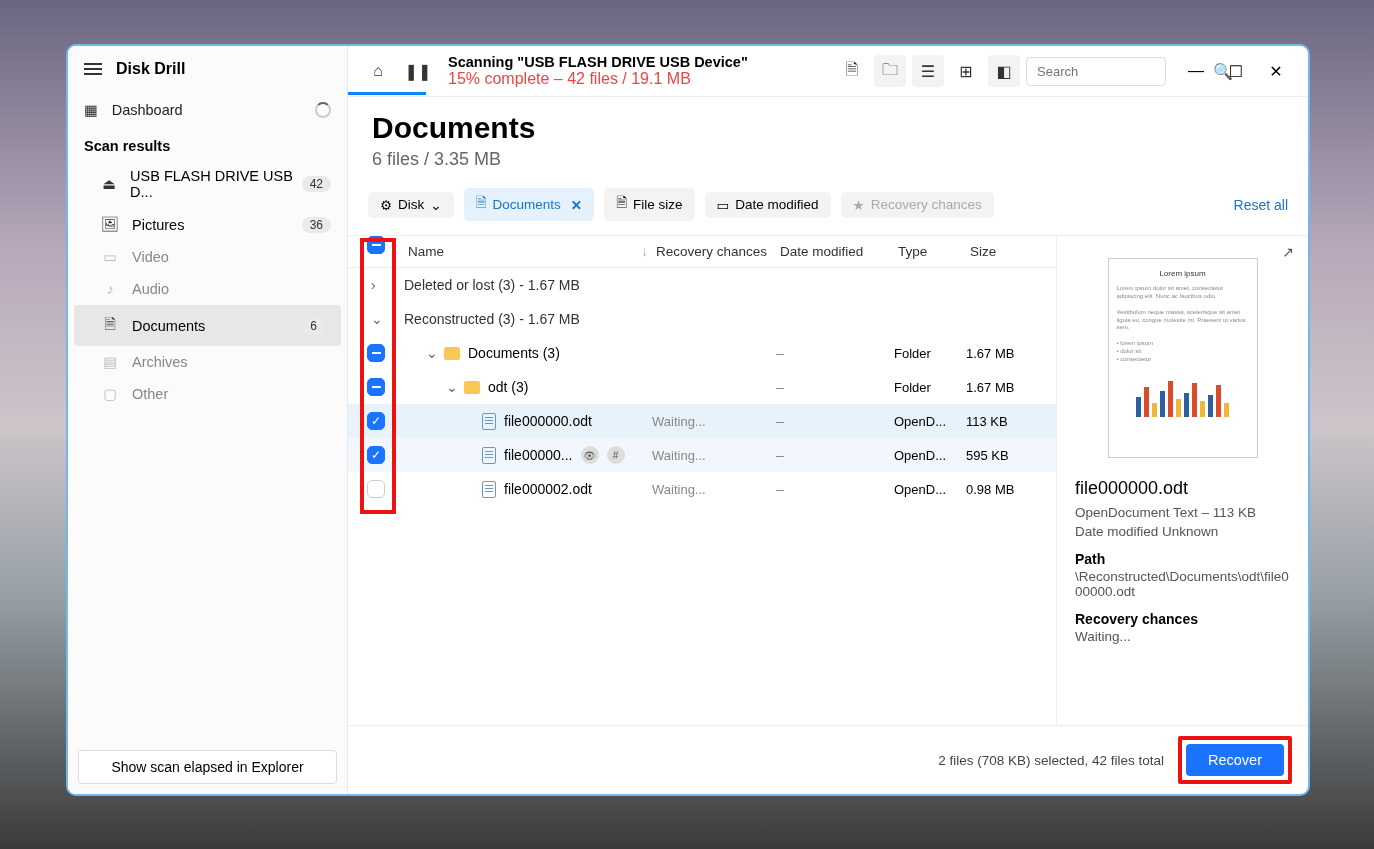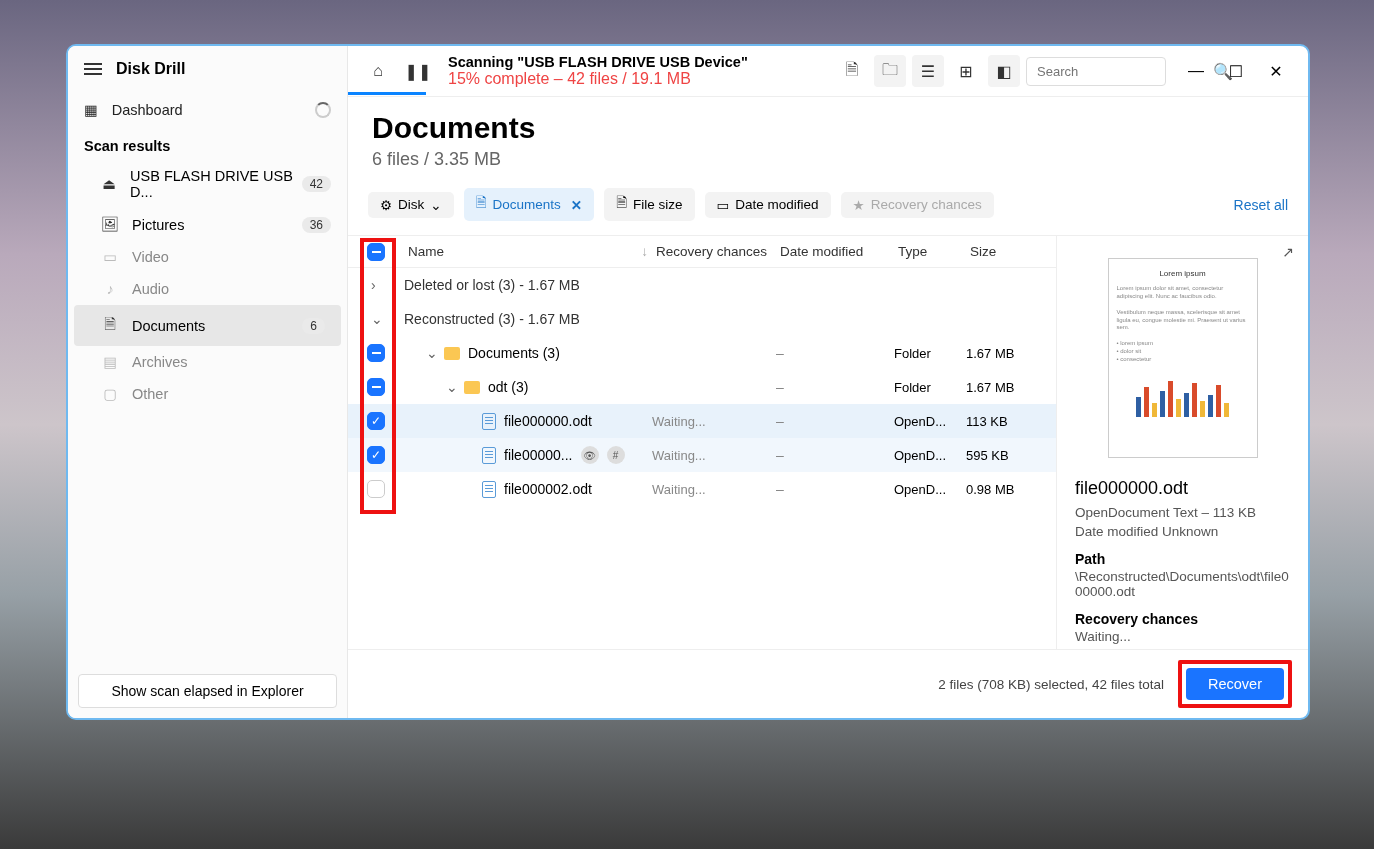--- a/index.html
+++ b/index.html
@@ -1,17 +1,17 @@
 <!DOCTYPE html>
 <html><head>
 <meta charset="utf-8">
 <style>
 * { box-sizing:border-box; margin:0; padding:0; font-family:"Segoe UI",Arial,sans-serif; }
 body { width:1374px; height:849px; background:linear-gradient(to bottom,#6a6680 0%,#b9a9bb 30%,#cdc5ca 50%,#97a0a6 70%,#3a3a3a 100%); position:relative; overflow:hidden; }
-.window { position:absolute; left:66px; top:44px; width:1244px; height:676px; background:#fff; border:2px solid #6fb9f0; border-radius:10px; display:flex; overflow:hidden; }
+.window { position:absolute; left:66px; top:44px; width:1244px; height:752px; background:#fff; border:2px solid #6fb9f0; border-radius:10px; display:flex; overflow:hidden; }
 .sidebar { width:280px; border-right:1px solid #e8e8e8; display:flex; flex-direction:column; background:#fbfbfb; }
 .sb-top { display:flex; align-items:center; gap:14px; padding:14px 16px; }
 .hamb span { display:block; width:18px; height:2px; background:#333; margin:3px 0; }
 .app-title { font-size:16px; font-weight:600; }
 .sb-item { display:flex; align-items:center; gap:14px; padding:10px 16px 10px 36px; font-size:14.5px; color:#222; cursor:pointer; }
 .sb-item.top { padding-left:16px; justify-content:space-between; }
 .sb-item.top .left { display:flex; align-items:center; gap:14px; }
 .sb-sec { padding:10px 16px 6px; font-weight:600; font-size:14.5px; }
 .sb-row { display:flex; align-items:center; padding:8px 16px 8px 32px; font-size:14.5px; cursor:pointer; }
 .sb-row .ic { width:20px; margin-right:12px; display:flex; justify-content:center; color:#333; }
@@ -38,21 +38,21 @@
 .head h1 { font-size:30px; font-weight:600; }
 .head .sub { font-size:18px; color:#666; margin-top:4px; }
 .filters { display:flex; align-items:center; gap:10px; padding:10px 20px 14px; border-bottom:1px solid #eee; }
 .chip { display:flex; align-items:center; gap:6px; padding:5px 12px; border-radius:5px; font-size:13.5px; background:#f3f3f3; cursor:pointer; }
 .chip.blue { background:#e5f1fc; color:#1a74c7; }
 .chip.muted { color:#aaa; }
 .chip .x { margin-left:4px; font-weight:bold; }
 .reset { margin-left:auto; color:#1a74c7; font-size:14px; cursor:pointer; }
 .content { flex:1; display:flex; overflow:hidden; }
 .list { flex:1; overflow:auto; position:relative; }
-.cols { display:flex; align-items:center; border-bottom:1px solid #eee; font-size:13.5px; color:#333; }
+.cols { display:flex; align-items:flex-start; border-bottom:1px solid #eee; font-size:13.5px; color:#333; }
 .col-chk { width:56px; display:flex; justify-content:center; }
 .col-name { flex:1; padding:8px 4px; display:flex; align-items:center; gap:6px; font-weight:500; }
 .col-rc { width:124px; padding:8px 4px; }
 .col-dm { width:118px; padding:8px 4px; }
 .col-ty { width:72px; padding:8px 4px; }
 .col-sz { width:90px; padding:8px 4px; }
 .row { display:flex; align-items:center; font-size:14px; min-height:34px; }
 .row .col-chk { width:56px; display:flex; justify-content:center; }
 .row .nm { flex:1; display:flex; align-items:center; gap:8px; }
 .row .rc { width:124px; color:#888; font-size:13px; }

